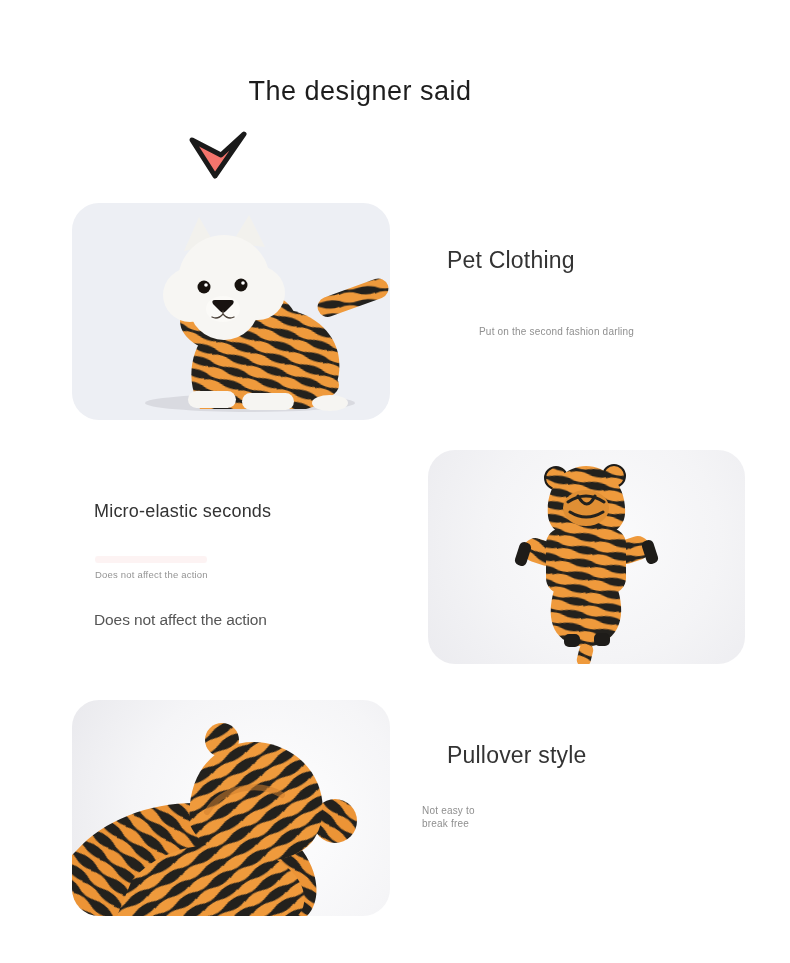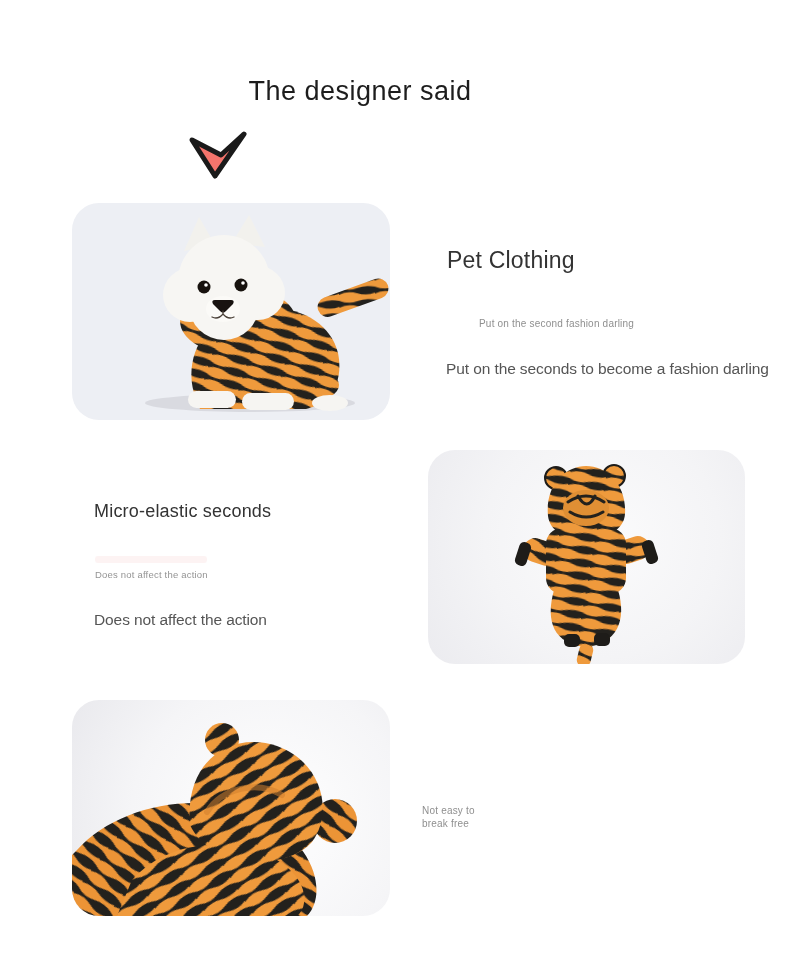--- a/index.html
+++ b/index.html
@@ -18,21 +18,21 @@
   #photo2{left:428px;top:450px;width:317px;height:214px;border-radius:27px;
           background:radial-gradient(circle at 55% 42%, #fbfbfc 0%, #f4f4f6 55%, #ebebef 100%);}
   #photo3{left:72px;top:700px;width:318px;height:216px;border-radius:27px;
           background:radial-gradient(circle at 62% 55%, #ffffff 0%, #f5f5f7 60%, #e9e9ed 100%);}
   .heading{position:absolute;font-size:23px;color:#333333;font-weight:400;letter-spacing:.2px;}
   #heading2{font-size:18px;}
   .sub{position:absolute;font-size:10px;color:#8f8f8f;font-weight:400;
        white-space:pre-line;line-height:13px;letter-spacing:.2px;}
   .desc{position:absolute;font-size:15.5px;color:#555555;font-weight:400;letter-spacing:-0.1px;}
   #heading1{left:447px;top:247px;text-align:right;}
-  #sub1{left:447px;top:317px;padding-left:32px;}
+  #sub1{left:447px;top:325px;padding-left:32px;}
   #desc1{left:446px;top:360px;}
   #heading2{left:94px;top:501px;}
   #sub2{left:95px;top:568px;font-size:9.5px;color:#949494;}
   #desc2{left:94px;top:611px;}
   #heading3{left:447px;top:742px;}
   #sub3{left:422px;top:804px;}
   #desc3{left:447px;top:854px;}
   .ghost-bar{
     position:absolute;left:95px;top:556px;width:112px;height:7px;border-radius:3px;
     background:rgba(243,178,178,0.16);
@@ -79,21 +79,20 @@
       <ellipse cx="151" cy="106" rx="17" ry="13" fill="#fbfaf7"></ellipse>
       <path d="M143,97 h16 q4,0 2,4 l-7,7 q-3,3 -6,0 l-7,-7 q-2,-4 2,-4 z" fill="#181310"></path>
       <path d="M151,108 v3 M151,111 q-5,6 -11,3 M151,111 q5,6 11,3" stroke="#4a4038" stroke-width="1.3" fill="none" stroke-linecap="round"></path>
       <rect x="116" y="188" width="48" height="17" rx="8.5" fill="#f6f5f2"></rect>
       <rect x="170" y="190" width="52" height="17" rx="8.5" fill="#f6f5f2"></rect>
     </svg>
   </div>
 
   <div id="heading1" class="heading">Pet Clothing</div>
   <div id="sub1" class="sub">Put on the second fashion darling</div>
-  <div id="desc1" class="desc">Put on the seconds to become a fashion darling</div>
 
   <div id="photo2" class="photo">
     <svg width="317" height="214" viewBox="0 0 317 214">
       <defs>
         <pattern id="pb" width="36" height="26" patternUnits="userSpaceOnUse" patternTransform="rotate(10)">
           <rect width="36" height="26" fill="#ef9a3c"></rect>
           <path d="M0,3 Q9,7 18,4 T36,3 L36,9 Q27,12 18,9 T0,10 Z" fill="#23211d"></path>
           <path d="M0,16 Q9,20 18,17 T36,16 L36,22 Q27,25 18,22 T0,23 Z" fill="#23211d"></path>
         </pattern>
       </defs>
@@ -135,16 +134,17 @@
       </defs>
       <circle cx="150" cy="40" r="17" fill="url(#pc)"></circle>
       <circle cx="263" cy="121" r="22" fill="url(#pd)"></circle>
       <path d="M5,150 C45,105 130,88 190,118 C245,145 255,195 235,216 L0,216 L0,155 Z" fill="url(#pd)"></path>
       <path d="M118,125 C112,62 158,30 205,46 C250,62 262,112 240,142 C214,172 138,168 118,125 Z" fill="url(#pc)"></path>
       <path d="M60,180 C95,140 160,135 205,160 C235,178 238,205 225,216 L45,216 Z" fill="url(#pc)"></path>
       <path d="M135,112 C150,88 185,80 210,95" stroke="#d07f2e" stroke-width="6" fill="none" stroke-linecap="round" opacity="0.55"></path>
     </svg>
   </div>
 
+  <div id="heading3" class="heading">Pullover style</div>
   <div id="sub3" class="sub">Not easy to
 break free</div>
 
 </div>
 
 </body></html>

